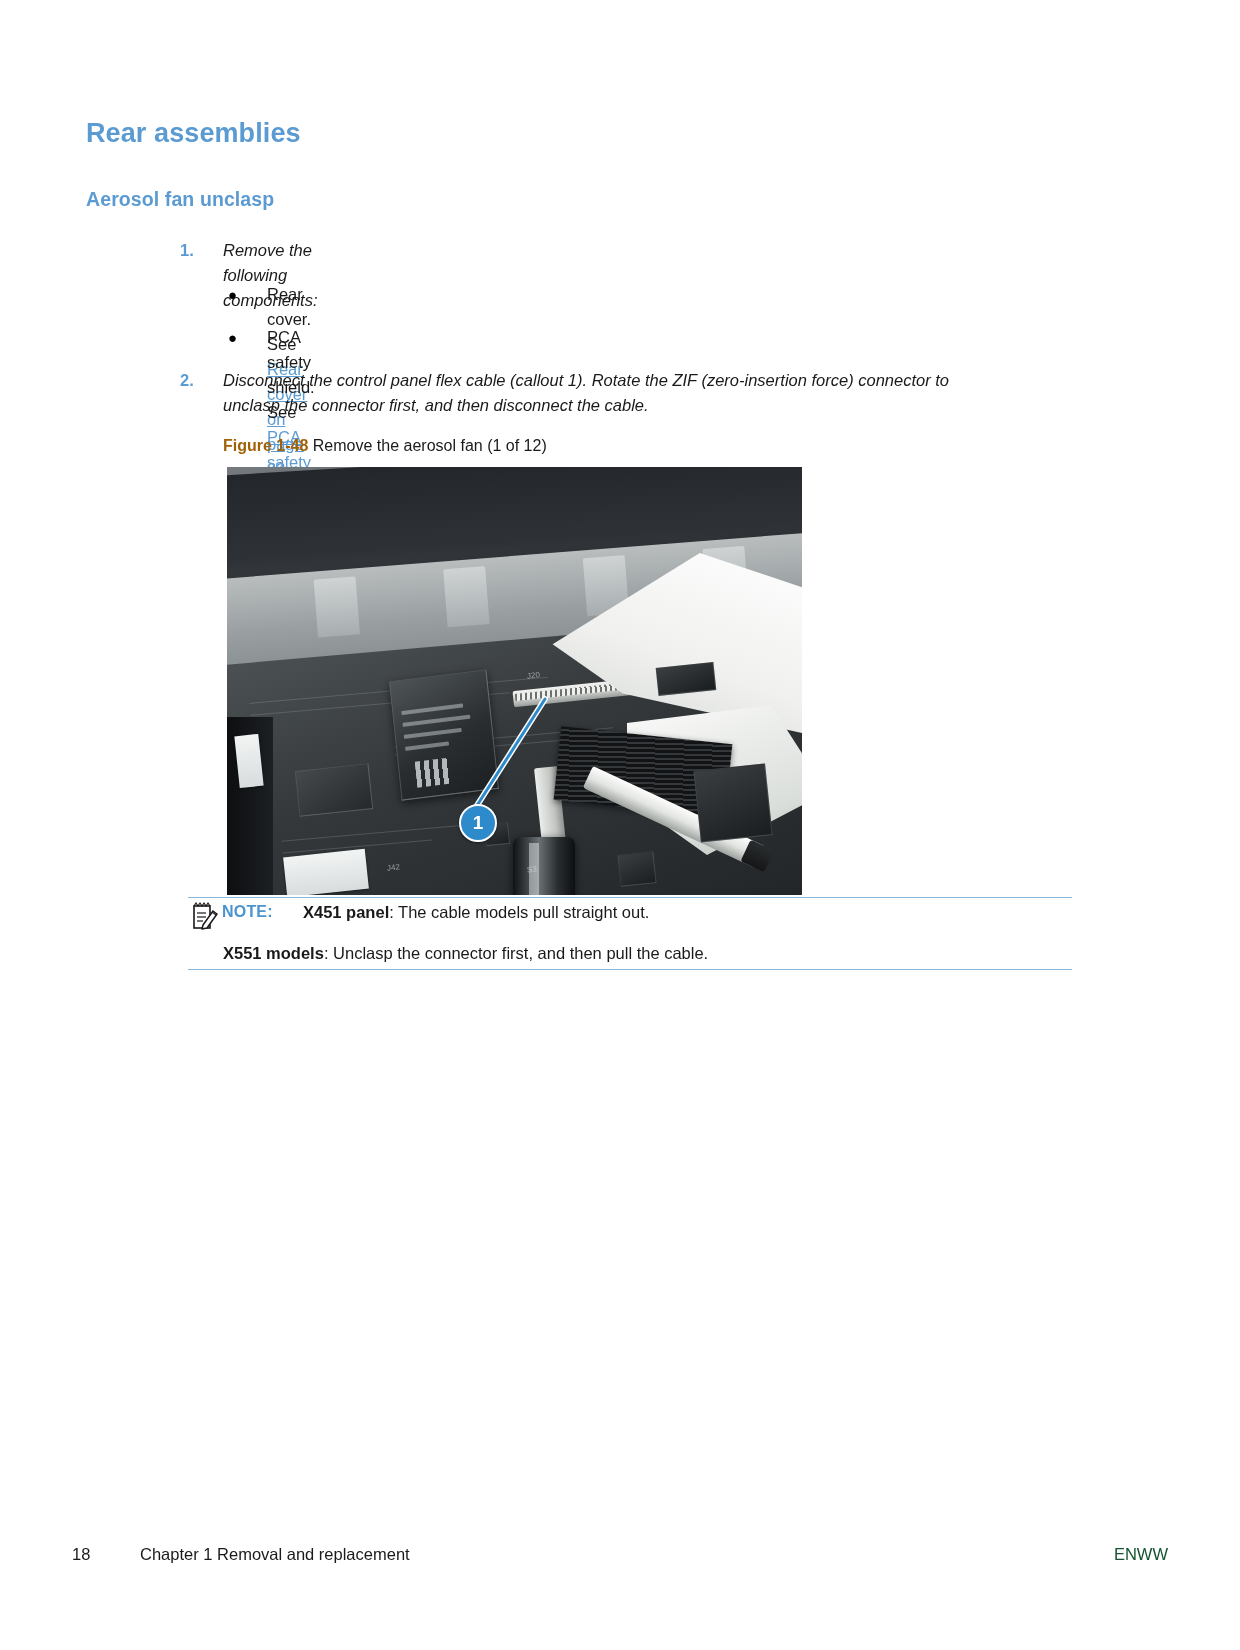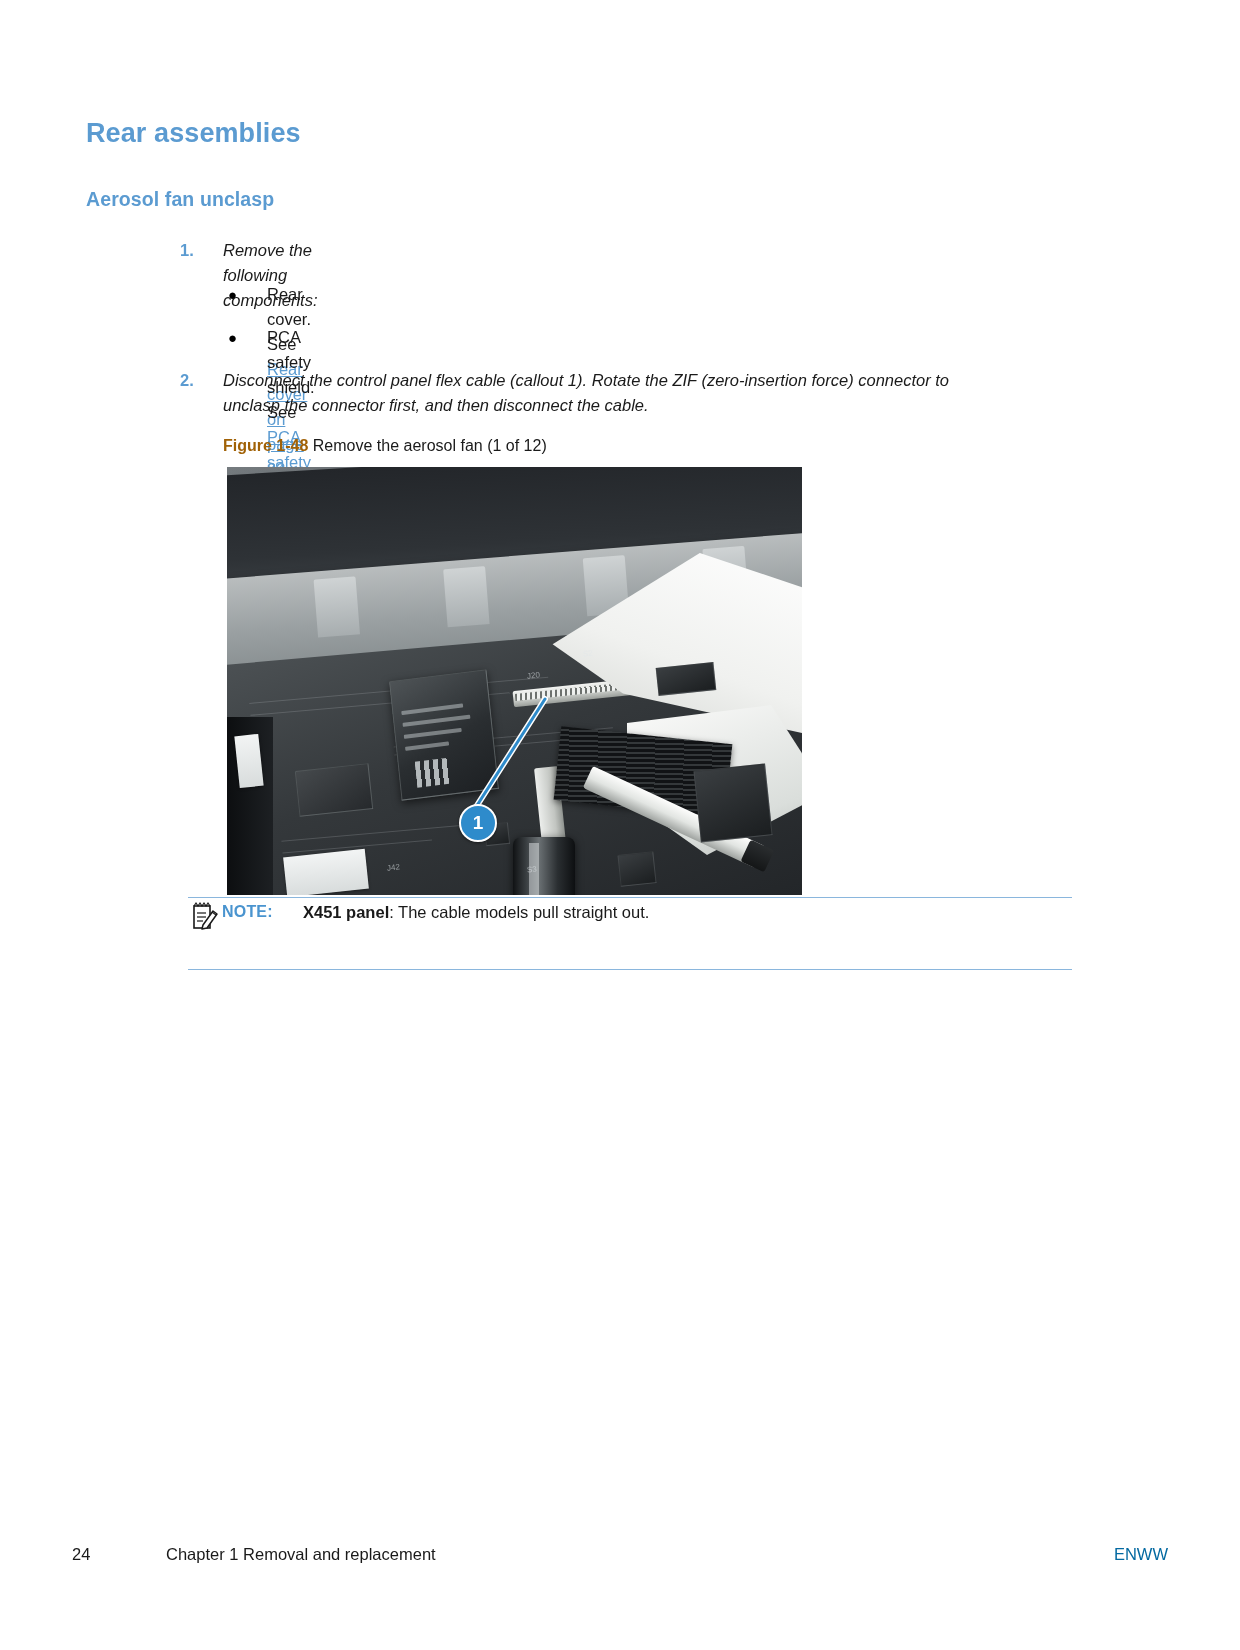--- a/index.html
+++ b/index.html
@@ -355,27 +355,26 @@
     position: absolute;
     left: 72px; top: 1545px;
     font-size: 16.5px;
     color: #1a1a1a;
   }
   .footer-chapter {
     position: absolute;
     left: 140px; top: 1545px;
     font-size: 16.5px;
     color: #1a1a1a;
-    margin-left: 26px;
   }
   .footer-right {
     position: absolute;
     right: 72px; top: 1545px;
     font-size: 16.5px;
-    color: #0369a1;
+    color: #14532d;
   }
   b { font-weight: bold; }
 </style>
 </head>
 <body>
 
 <div class="page">
 
   <div class="h1">Rear assemblies</div>
   <div class="h2">Aerosol fan unclasp</div>
@@ -480,20 +479,21 @@
     <line x1="7" y1="12" x2="16" y2="12" stroke="#1a1a1a" stroke-width="1.2"></line>
     <line x1="7" y1="16" x2="16" y2="16" stroke="#1a1a1a" stroke-width="1.2"></line>
     <line x1="7" y1="20" x2="13" y2="20" stroke="#1a1a1a" stroke-width="1.2"></line>
     <path d="M4 5 L6 2 L8 5 L10 2 L12 5 L14 2 L16 5 L18 2 L20 5" fill="none" stroke="#1a1a1a" stroke-width="1.2"></path>
     <path d="M13 24 L23 10 L27 13 L17 27 L12 28 Z" fill="#ffffff" stroke="#1a1a1a" stroke-width="1.5" stroke-linejoin="round"></path>
     <line x1="22" y1="11" x2="26" y2="14" stroke="#1a1a1a" stroke-width="1.2"></line>
   </svg>
 
   <div class="note-label">NOTE:</div>
   <div class="note-text"><b>X451 panel</b><span>: The cable models pull straight out.</span></div>
+  <div class="note-text2"><b>X551 models</b><span>: Unclasp the connector first, and then pull the cable.</span></div>
 
   <div class="note-rule bottom"></div>
 
-  <div class="footer-page">24</div>
+  <div class="footer-page">18</div>
   <div class="footer-chapter">Chapter 1   Removal and replacement</div>
   <div class="footer-right">ENWW</div>
 
 </div>
 
 </body></html>

